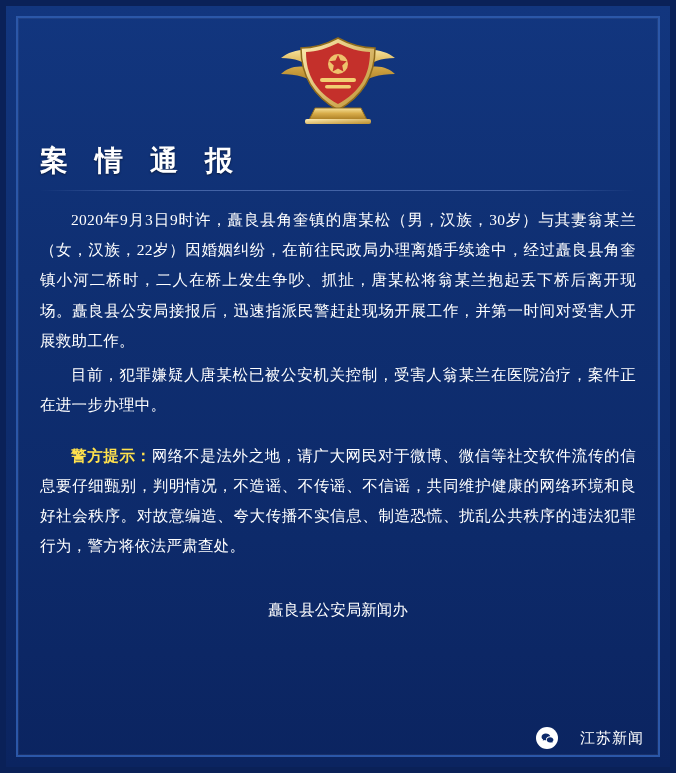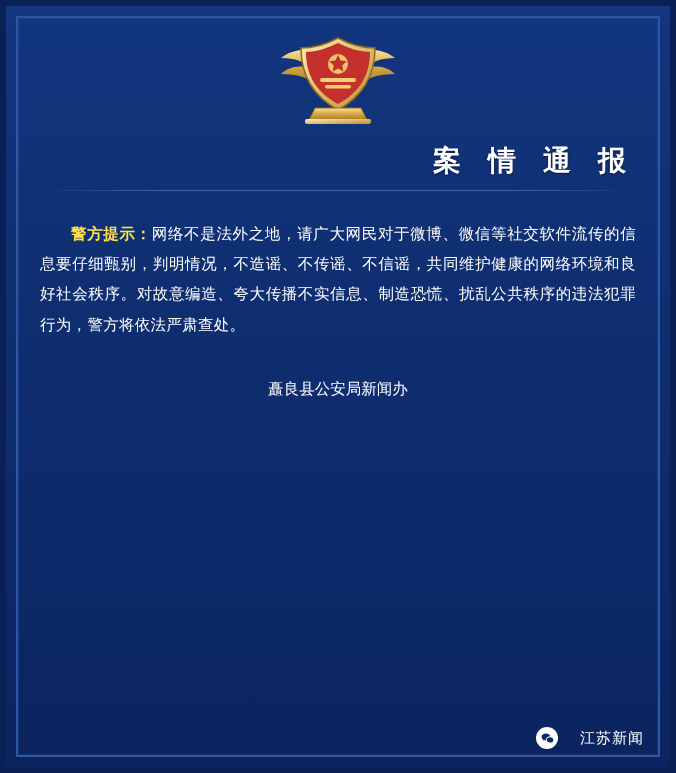--- a/index.html
+++ b/index.html
@@ -48,21 +48,21 @@
     margin-top: 4px;
   }
   .emblem {
     width: 126px;
     height: 100px;
     position: relative;
   }
 
   
   .title {
-    text-align: right;
+    text-align: left;
     color: #ffffff;
     font-size: 28px;
     letter-spacing: 10px;
     font-weight: bold;
     margin: 10px 0 8px 0;
     text-shadow: 0 1px 2px rgba(0,0,0,0.5);
     font-family: "Liberation Serif", "DejaVu Serif", serif;
   }
   .divider {
     width: 100%;
@@ -80,21 +80,21 @@
     text-justify: inter-ideograph;
     letter-spacing: 0.3px;
   }
   .para {
     text-indent: 2em;
     margin: 0 0 4px 0;
   }
   .para.tight { margin-bottom: 2px; }
 
   .note-block {
-    margin-top: 28px;
+    margin-top: 20px;
   }
   .note {
     text-indent: 2em;
     margin: 0 0 2px 0;
   }
   .note-label {
     color: #ffe14d;
     font-weight: bold;
   }
 
@@ -175,20 +175,22 @@
           <rect x="30" y="91" width="66" height="5" rx="2" fill="url(#gold2)"></rect>
         </svg>
       </div>
     </div>
 
     <div class="title">案 情 通 报</div>
 
     <div class="divider"></div>
 
     <div class="body-text">
+      <p class="para">2020年9月3日9时许，矗良县角奎镇的唐某松（男，汉族，30岁）与其妻翁某兰（女，汉族，22岁）因婚姻纠纷，在前往民政局办理离婚手续途中，经过矗良县角奎镇小河二桥时，二人在桥上发生争吵、抓扯，唐某松将翁某兰抱起丢下桥后离开现场。矗良县公安局接报后，迅速指派民警赶赴现场开展工作，并第一时间对受害人开展救助工作。</p>
+      <p class="para tight">目前，犯罪嫌疑人唐某松已被公安机关控制，受害人翁某兰在医院治疗，案件正在进一步办理中。</p>
 
       <div class="note-block">
         <p class="note"><span class="note-label">警方提示：</span><span>网络不是法外之地，请广大网民对于微博、微信等社交软件流传的信息要仔细甄别，判明情况，不造谣、不传谣、不信谣，共同维护健康的网络环境和良好社会秩序。对故意编造、夸大传播不实信息、制造恐慌、扰乱公共秩序的违法犯罪行为，警方将依法严肃查处。</span></p>
       </div>
     </div>
 
     <div class="sign">
       <div>矗良县公安局新闻办</div>
 
     </div>

